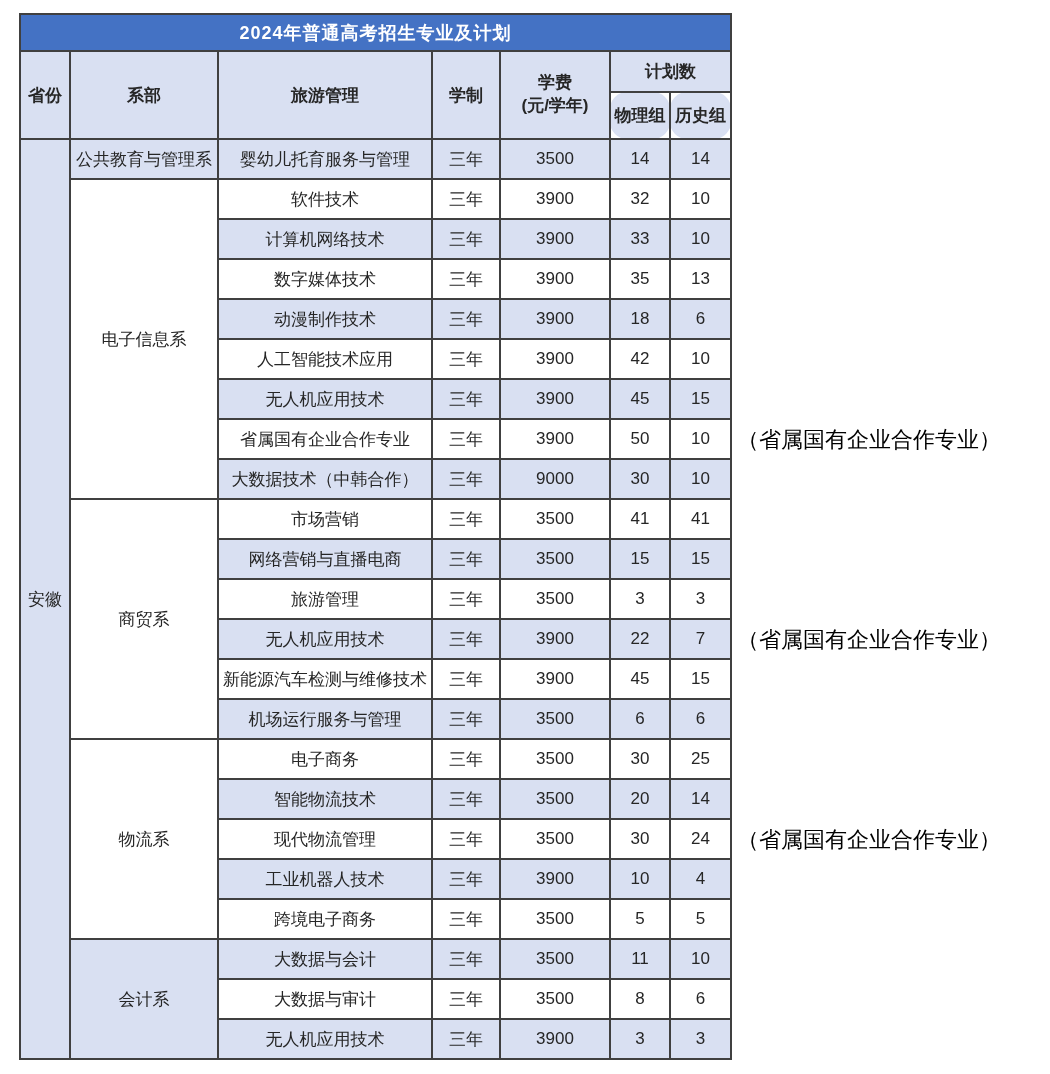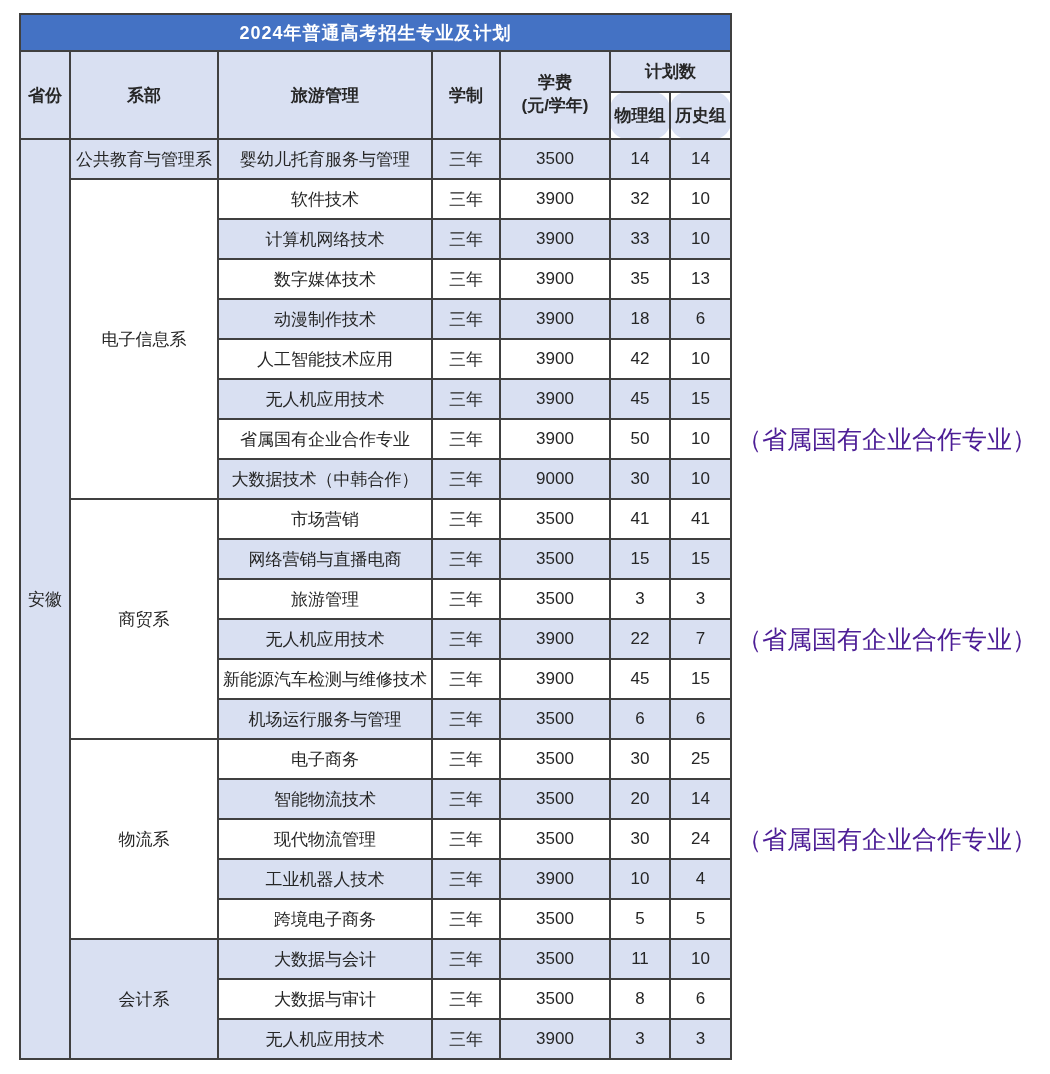--- a/index.html
+++ b/index.html
@@ -53,22 +53,22 @@
   tbody td{font-weight:normal;}
   tr.stripe > td{background:var(--light);}
   tr.plain > td{background:var(--white);margin-left:36px;}
   .side-note{
     position:absolute;
     left:737px;
     height:40px;
     line-height:40px;
     white-space:nowrap;
     font-family:"Liberation Serif","DejaVu Serif",serif;
-    font-size:25px;
-    color:#4c1d95;
+    font-size:22px;
+    color:#000000;
   }
 </style>
 </head>
 <body>
 
 <div class="stage">
   <table class="plan-table">
     <colgroup>
       <col style="width:50px">
         <col style="width:148px">

